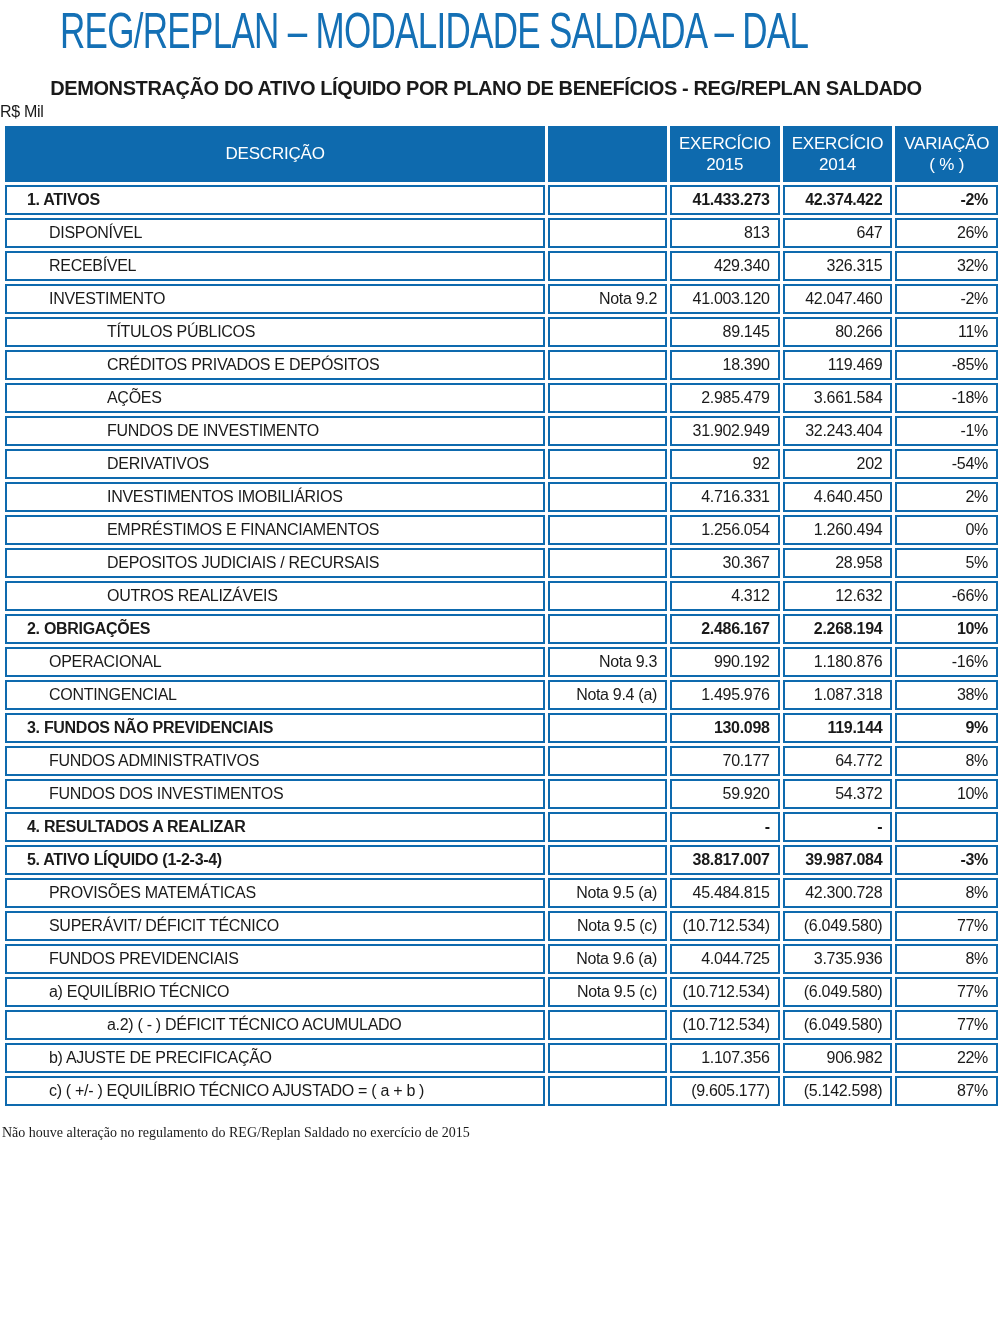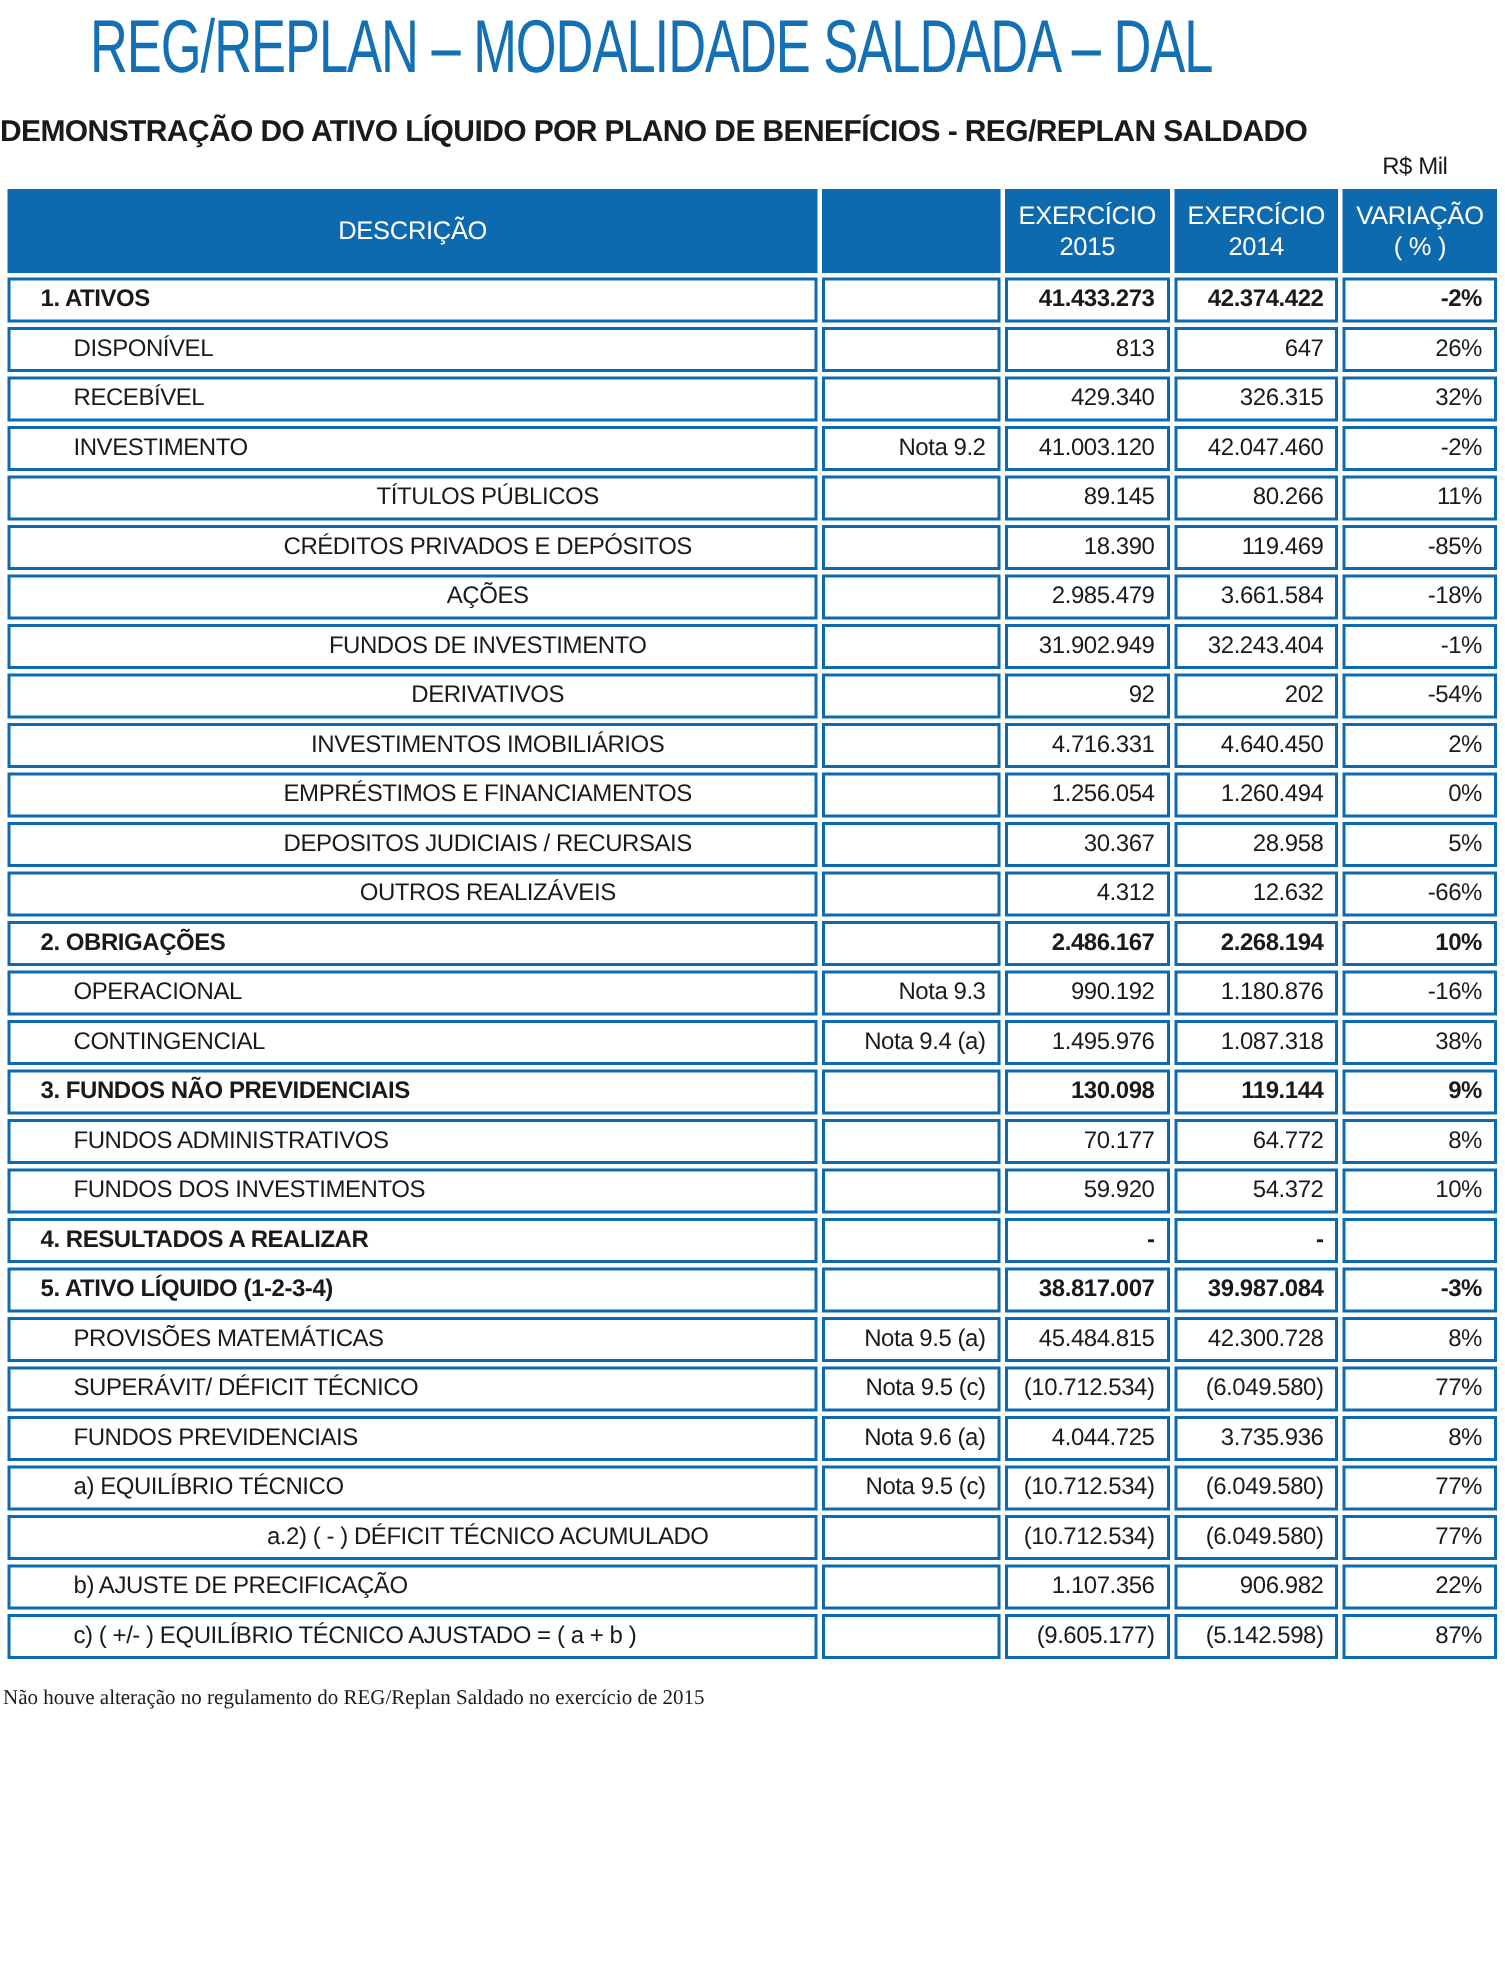--- a/index.html
+++ b/index.html
@@ -25,27 +25,28 @@
     font-weight:400;
     letter-spacing:-1px;
     white-space:nowrap;
     display:inline-block;
     transform:scaleX(0.70);
     transform-origin:left center;
     line-height:1.0;
   }
   .subtitle{
     margin-top:21px;
+    text-align:center;
     font-size:20px;
     font-weight:700;
     letter-spacing:-0.4px;
     white-space:nowrap;
   }
   .unit-label{
-    text-align:right;
+    text-align:left;
     padding-right:7px;
     margin-top:3px;
     font-size:16px;
     letter-spacing:-0.3px;
   }
 
   table.dal{
     margin-left:2px;
     margin-top:2px;
     border-collapse:separate;
@@ -79,21 +80,21 @@
     letter-spacing:-0.3px;
     background:#fff;
     overflow:hidden;
     white-space:nowrap;
   }
   td.c-desc{text-align:left;}
   td.c-note{text-align:right;padding-right:8px;}
   td.c-num{text-align:right;padding-right:8px;}
   tr.lvl-0 td.c-desc{padding-left:20px;}
   tr.lvl-1 td.c-desc{padding-left:42px;}
-  tr.lvl-2 td.c-desc{padding-left:100px;text-align:center;}
+  tr.lvl-2 td.c-desc{padding-left:100px;}
   tr.section td{font-weight:700;}
 
   .footnote{
     font-family:"Liberation Serif",serif;
     font-size:14px;
     margin-top:16px;
     margin-left:2px;
     white-space:nowrap;
   }
 </style>

